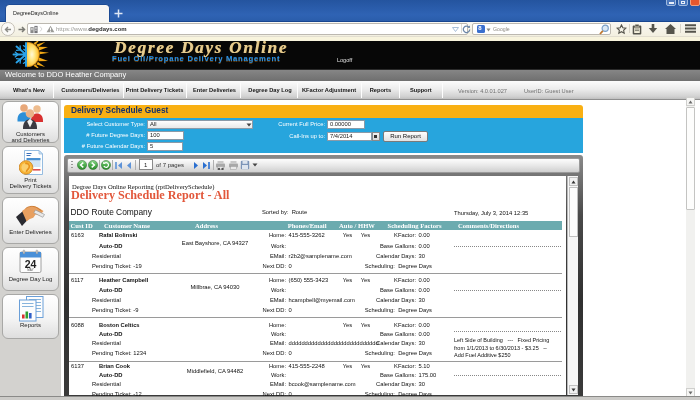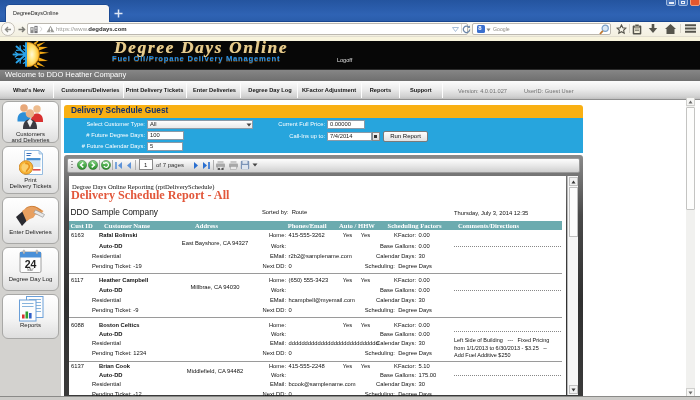--- a/index.html
+++ b/index.html
@@ -299,21 +299,21 @@
 <svg class="a" style="left:570.5px;top:180px" width="5" height="4" viewBox="0 0 5 4">
     <path d="M2.5 0.5L4.5 3.5H0.5Z" fill="#333"></path>
   </svg>
 <div class="a" style="left:568.5px;top:385px;width:9px;height:9px;background:#f0f0f0;border:1px solid #c0c0c0;"></div>
 <svg class="a" style="left:570.5px;top:388px" width="5" height="4" viewBox="0 0 5 4">
     <path d="M2.5 3.5L4.5 0.5H0.5Z" fill="#333"></path>
   </svg>
 <div class="a" style="left:568.5px;top:187px;width:9px;height:50px;background:#fdfdfd;border:1px solid #c0c0c0;"></div>
 <div class="a" style="left:72px;top:182.5px;font-size:6.6px;line-height:7.8px;color:#111;white-space:nowrap;font-family:'Liberation Serif',serif;">Degree Days Online Reporting (rptDeliverySchedule)</div>
 <div class="a" style="left:71px;top:189px;font-size:12.2px;line-height:13.399999999999999px;color:#e2573b;font-weight:bold;white-space:nowrap;font-family:'Liberation Serif',serif;">Delivery Schedule Report - All</div>
-<div class="a" style="left:70.5px;top:207.5px;font-size:8.4px;line-height:9.6px;color:#111;white-space:nowrap;">DDO Sample Company</div>
+<div class="a" style="left:70.5px;top:207.5px;font-size:8.4px;line-height:9.6px;color:#111;white-space:nowrap;">DDO Route Company</div>
 <div class="a" style="left:262px;top:208.5px;font-size:5.8px;line-height:7.0px;color:#111;white-space:nowrap;">Sorted by:&nbsp; Route</div>
 <div class="a" style="left:454px;top:209.8px;font-size:5.8px;line-height:7.0px;color:#111;white-space:nowrap;">Thursday, July 3, 2014 12:35</div>
 <div class="a" style="left:69px;top:220.5px;width:493px;height:9.5px;background:#6cabaf;"></div>
 <div class="a" style="left:70.5px;top:222px;font-size:6.6px;line-height:7.8px;color:#fff;font-weight:bold;white-space:nowrap;font-family:'Liberation Serif',serif;">Cust ID</div>
 <div class="a" style="left:104px;top:222px;font-size:6.6px;line-height:7.8px;color:#fff;font-weight:bold;white-space:nowrap;font-family:'Liberation Serif',serif;">Customer Name</div>
 <div class="a" style="left:195px;top:222px;font-size:6.6px;line-height:7.8px;color:#fff;font-weight:bold;white-space:nowrap;font-family:'Liberation Serif',serif;">Address</div>
 <div class="a" style="left:126.5px;top:222px;width:200px;text-align:right;font-size:6.6px;line-height:7.8px;color:#fff;font-weight:bold;white-space:nowrap;font-family:'Liberation Serif',serif;">Phones/Email</div>
 <div class="a" style="left:339px;top:222px;font-size:6.6px;line-height:7.8px;color:#fff;font-weight:bold;white-space:nowrap;font-family:'Liberation Serif',serif;">Auto / HHW</div>
 <div class="a" style="left:387.5px;top:222px;font-size:6.6px;line-height:7.8px;color:#fff;font-weight:bold;white-space:nowrap;font-family:'Liberation Serif',serif;">Scheduling Factors</div>
 <div class="a" style="left:458px;top:222px;font-size:6.6px;line-height:7.8px;color:#fff;font-weight:bold;white-space:nowrap;font-family:'Liberation Serif',serif;">Comments/Directions</div>

